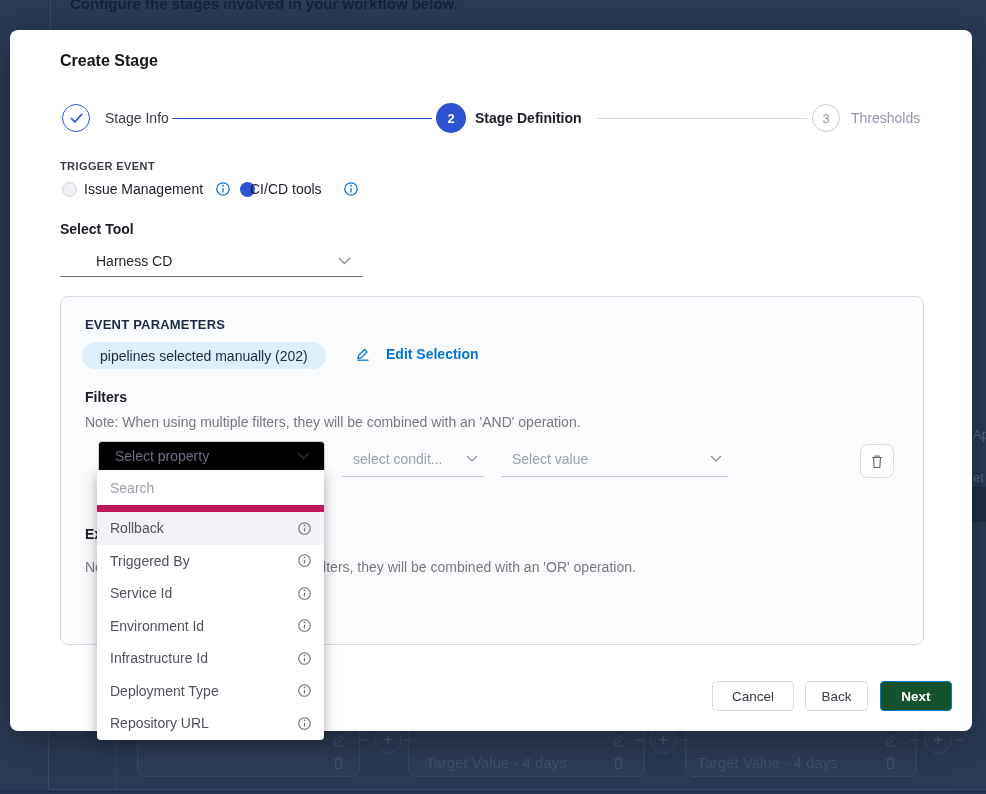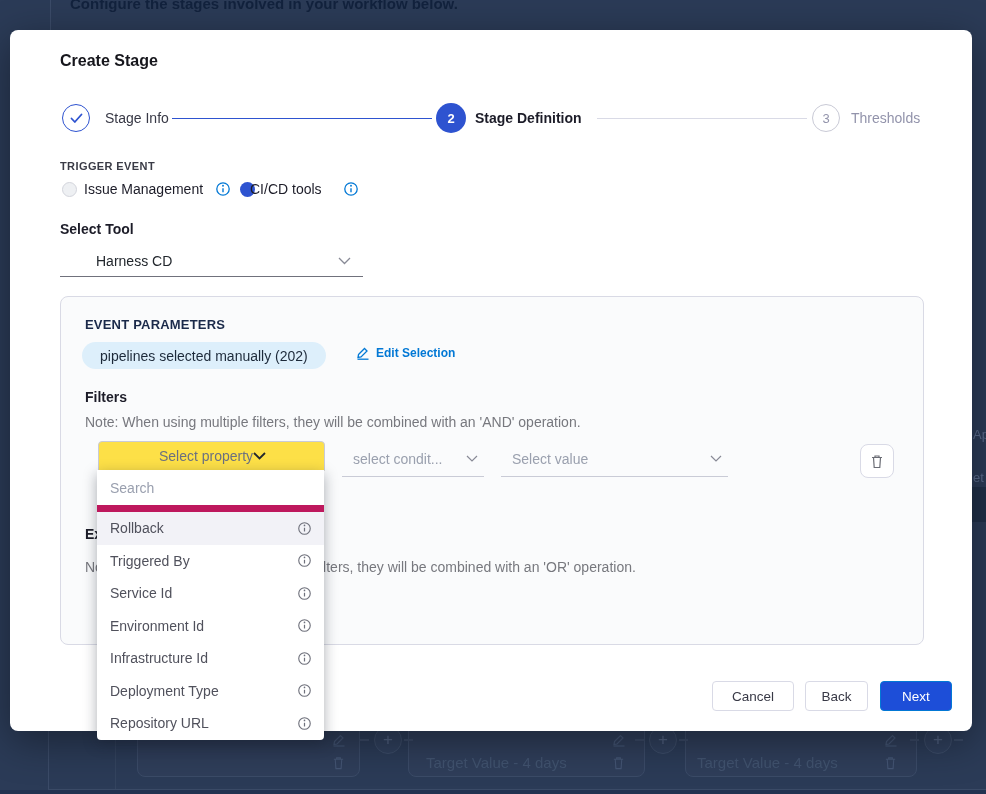--- a/index.html
+++ b/index.html
@@ -58,46 +58,46 @@
   .tool-select { left:50px; top:216px; width:303px; height:31px; border-bottom:1px solid #70717c;
                  display:flex; align-items:center; justify-content:space-between; padding:0 12px; cursor:pointer; }
   .tool-value { font-size:14px; color:#22272d;margin-left:24px; }
   .chev { color:#888a96; display:flex; }
 
   
   .panel { left:50px; top:266px; width:864px; height:349px; background:#fafbfc; border:1px solid #d9dae5; border-radius:8px; }
   .panel-title { left:24px; top:20px; font-size:13px; font-weight:bold; letter-spacing:.2px; color:#1b2a4a; }
   .pill { left:21px; top:45px; height:27px; display:inline-flex; align-items:center; padding:0 18px;
           background:#ddeffb; border-radius:14px; font-size:14px; font-weight:500; color:#1d2a3a; white-space:nowrap; }
-  .edit-link { left:295px; top:49px; display:flex; align-items:center; gap:6px; color:#0278d5;
-               font-size:12px; font-weight:600; cursor:pointer; }
+  .edit-link { left:295px; top:49px; display:flex; align-items:center; gap:16px; color:#0278d5;
+               font-size:14px; font-weight:600; cursor:pointer; }
   .filters-title { left:24px; top:92px; font-size:14px; font-weight:bold; color:#1c1c28; }
   .filters-note { left:24px; top:117px; font-size:14px; color:#77787e; white-space:nowrap; }
-  .prop-box { left:37px; top:144px; width:227px; height:30px; background:#fde047; border:1px solid #c9cbd6;
-              border-radius:4px 4px 0 0; display:flex; align-items:center; justify-content:center;
+  .prop-box { left:37px; top:144px; width:227px; height:30px; background:#000000; border:1px solid #c9cbd6;
+              border-radius:4px 4px 0 0; display:flex; align-items:center; justify-content:space-between;
               padding:0 14px 0 16px; cursor:pointer; }
   .prop-box .ph { font-size:14px; color:#6b7080; }
   .prop-box .chev { color:#22272d; }
   .uline-select { top:144px; height:36px; border-bottom:1px solid #c9cbd6; display:flex;
                   align-items:center; justify-content:space-between; padding:0 6px 0 11px; cursor:pointer; }
   .uline-select .ph { font-size:14px; color:#9aa0ae; white-space:nowrap; }
   .cond-select { left:281px; width:142px; }
   .val-select  { left:440px; width:227px; }
   .trash-btn { left:799px; top:147px; width:34px; height:34px; background:#fff; border:1px solid #d9dae6;
                border-radius:8px; display:flex; align-items:center; justify-content:center; color:#6b6d75; cursor:pointer; }
   .exec-title { left:24px; top:229px; font-size:14px; font-weight:bold; color:#1c1c28; }
   .exec-note  { left:24px; top:262px; font-size:14px; color:#77787e; white-space:nowrap; }
 
   
   .btn { top:651px; height:30px; border-radius:4px; font-size:13.5px; display:flex; align-items:center;
          justify-content:center; cursor:pointer; font-family:inherit; }
   .btn-ghost { background:#fff; border:1px solid #d9dae6; color:#383946; }
   .btn-cancel { left:702px; width:82px; }
   .btn-back   { left:795px; width:63px; }
-  .btn-next   { left:870px; width:72px; background:#1d4ed8; border:1px solid #0278d5; color:#fff; font-weight:400; }
+  .btn-next   { left:870px; width:72px; background:#14532d; border:1px solid #0278d5; color:#fff; font-weight:700; }
 
   
   .dropdown { left:97px; top:470px; width:227px; background:#fff; z-index:20;
               border-radius:0 0 4px 4px; box-shadow:0 4px 14px rgba(20,25,40,.35); }
   .dd-search { height:42px; border-bottom:7px solid #be185d; display:flex; align-items:center; padding:0 13px; }
   .dd-search input { border:none; outline:none; width:100%; font-size:14px; font-family:inherit; color:#22272d; background:transparent; }
   .dd-search input::placeholder { color:#999fae; }
   .dd-item { height:32.5px; display:flex; align-items:center; justify-content:space-between;
              padding:0 13px; cursor:pointer; }
   .dd-item.hl { background:#f2f2f7; }

